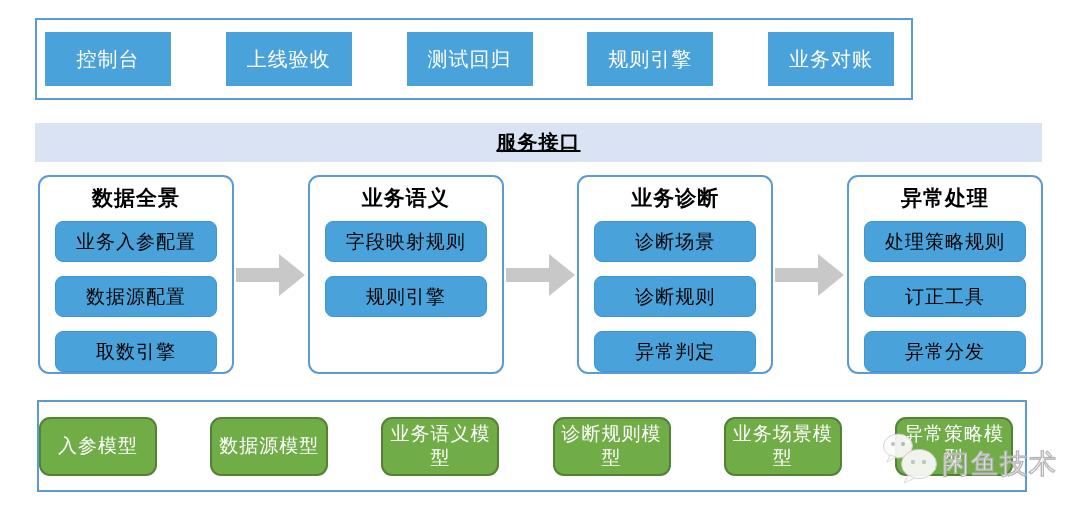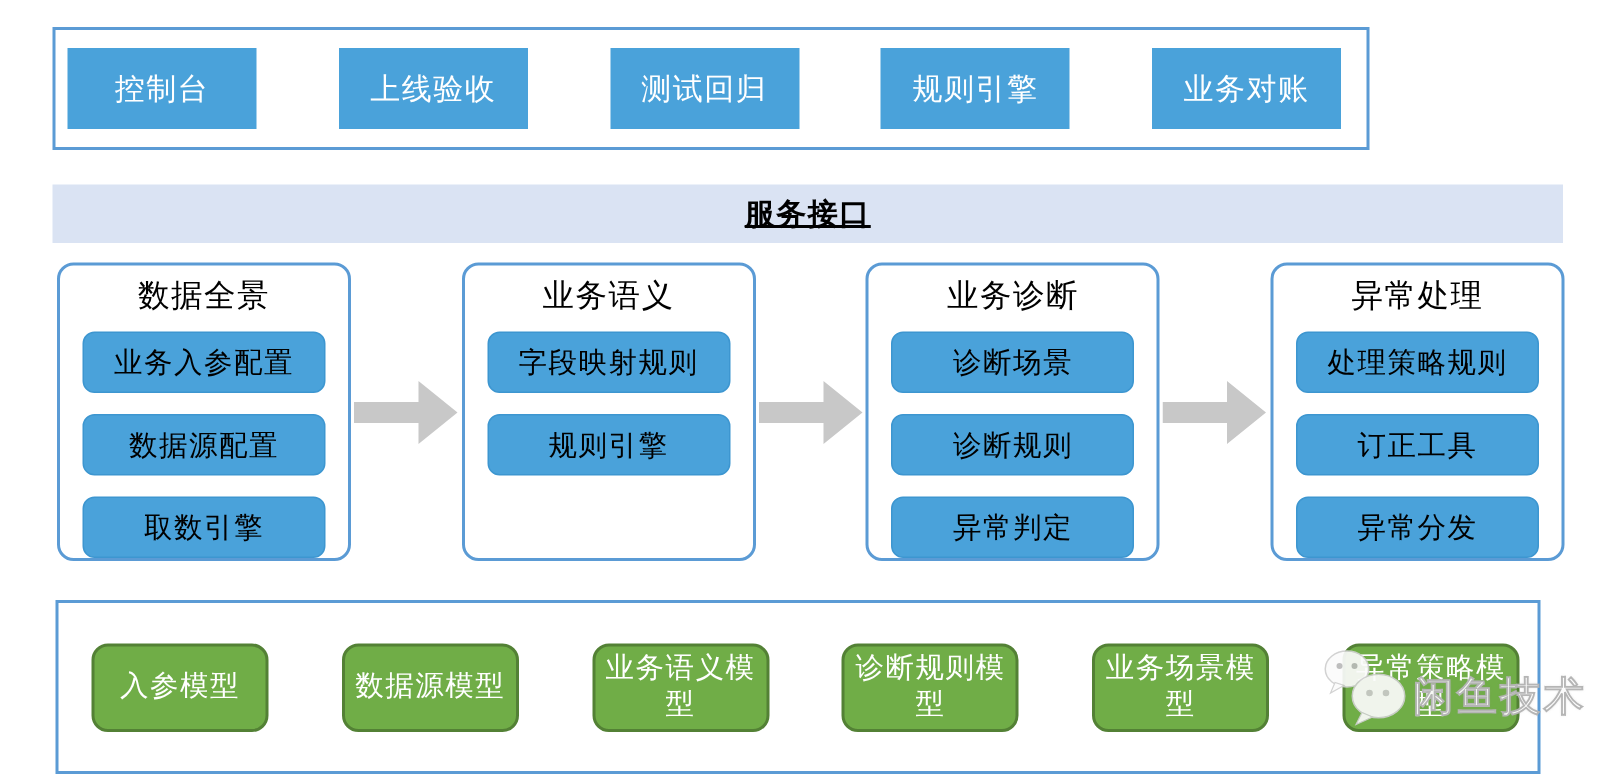--- a/index.html
+++ b/index.html
@@ -71,21 +71,21 @@
     border-radius: 11px;
     box-sizing: border-box;
     background: #ffffff;
     display: flex;
     flex-direction: column;
     align-items: center;
     padding-top: 5px;
   }
   .panel-title {
     font-size: 21px;
-    font-weight: normal;
+    font-weight: bold;
     color: #000000;
     height: 32px;
     line-height: 32px;
     letter-spacing: 1px;
   }
   .panel-box {
     width: 162px; height: 41px;
     margin: 7px 0;
     background: #4aa2da;
     border: 1px solid #3d96d0;
@@ -104,28 +104,28 @@
     display: flex;
     align-items: center;
     justify-content: center;
   }
   .arrow-cell svg { display: block; }
 
   
   .bottom-band {
     position: absolute;
     left: 37px; top: 400px;
-    width: 990px; height: 116px;
+    width: 990px; height: 92px;
     border: 2px solid #5b9bd5;
     box-sizing: border-box;
     background: #ffffff;
     display: flex;
     align-items: center;
     justify-content: space-between;
-    padding: 0 12px 0 22px;
+    padding: 0 12px 0 0;
   }
   .model-box {
     width: 118px;
     min-height: 59px;
     background: #70ad47;
     border: 2px solid #538135;
     border-radius: 11px;
     box-sizing: border-box;
     color: #ffffff;
     font-size: 19px;

